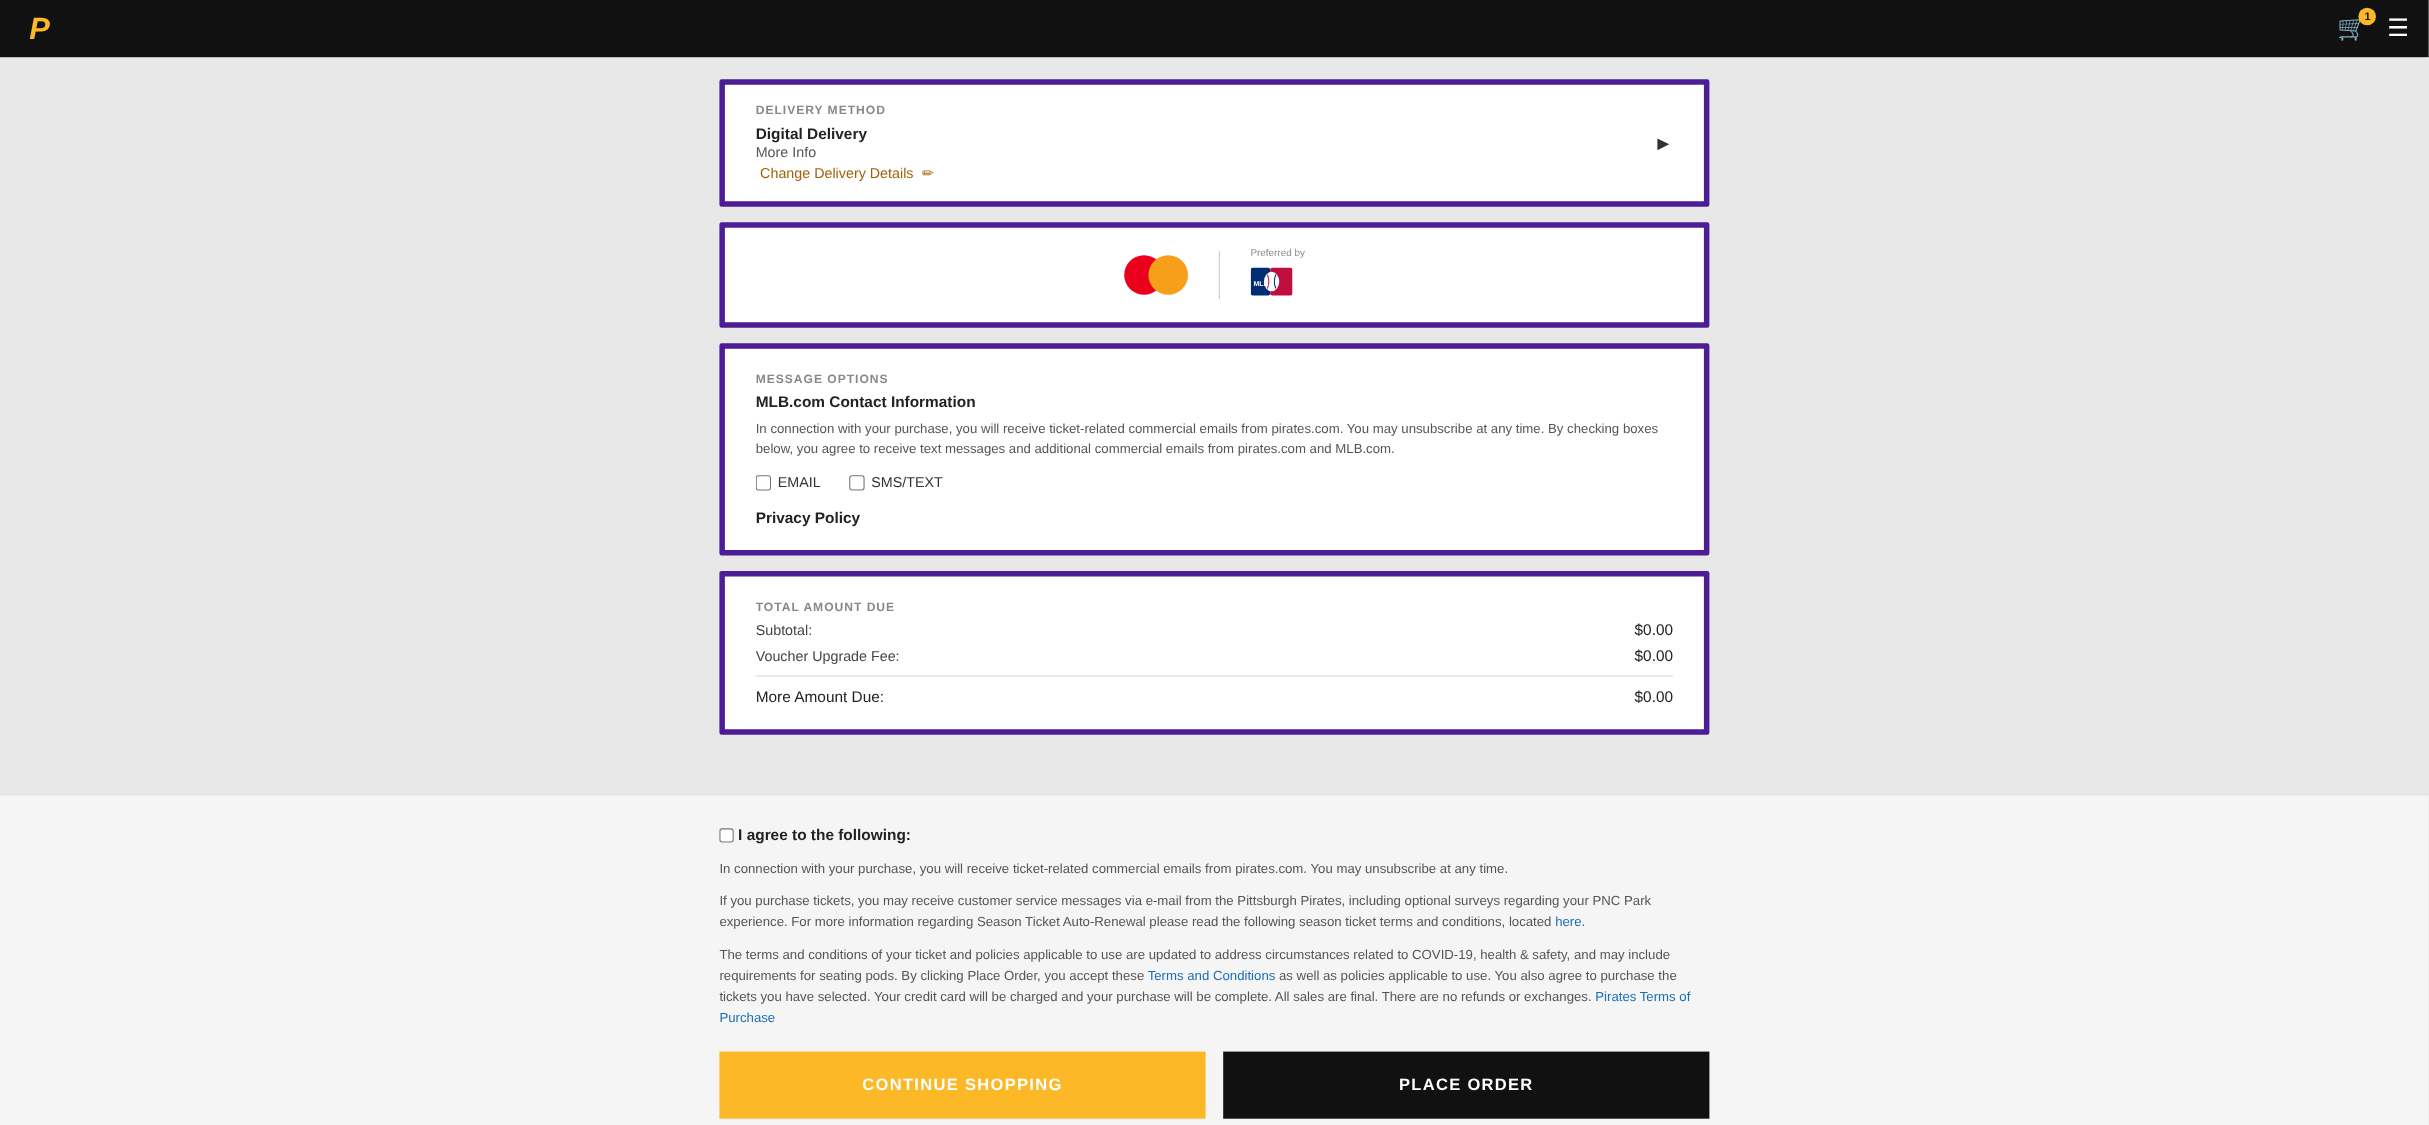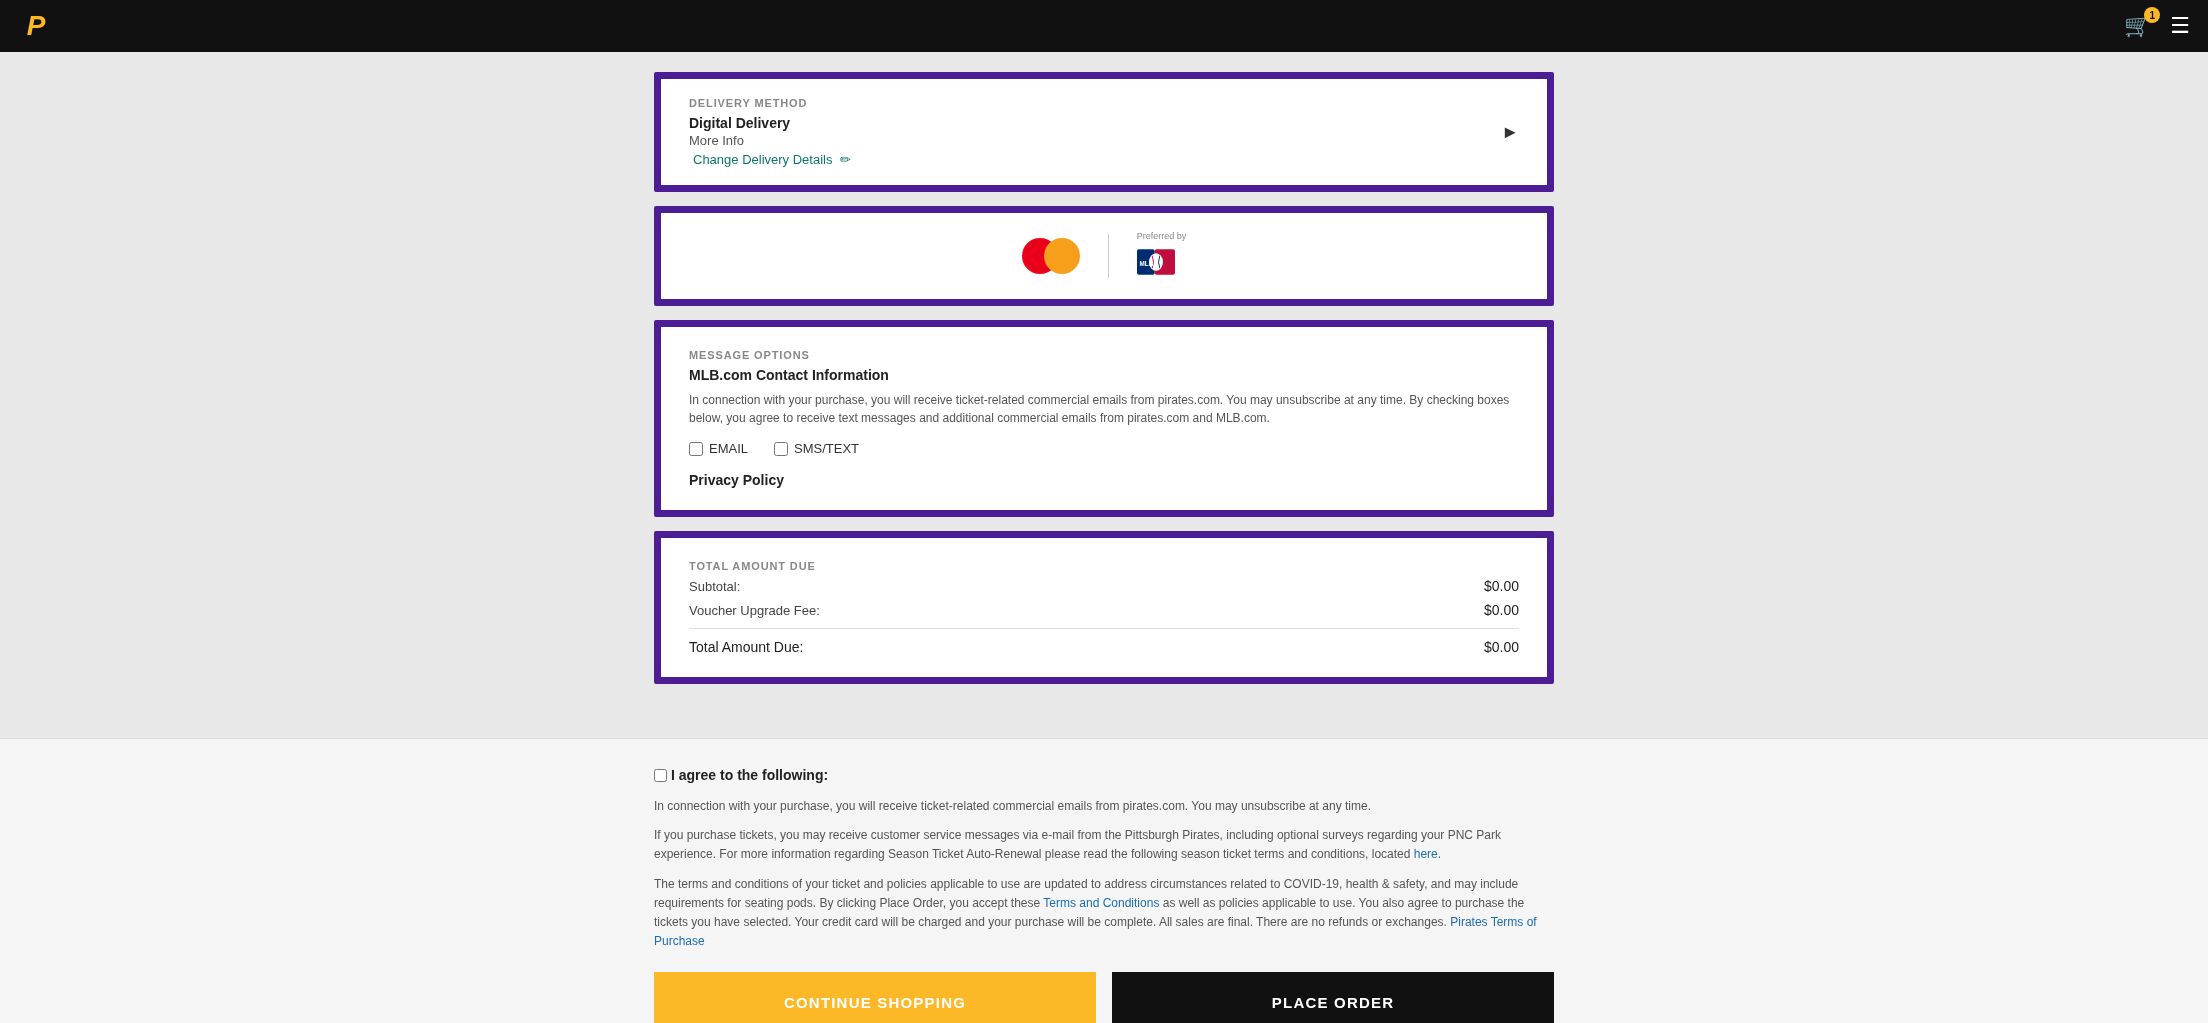--- a/index.html
+++ b/index.html
@@ -69,21 +69,21 @@
       margin: 0 auto;
       padding: 20px 0 40px 0;
     }
 
     
     .card {
       background: #fff;
       border-radius: 2px;
       margin-bottom: 14px;
       padding: 22px 28px;
-      border: 7px solid #4c1d95;
+      border: 5px solid #4c1d95;
     }
 
     
     .delivery-card {
       display: flex;
       align-items: center;
       justify-content: space-between;
       padding: 18px 28px;
     }
     .delivery-info {}
@@ -101,21 +101,21 @@
       color: #222;
       margin-bottom: 2px;
     }
     .delivery-more-info {
       font-size: 13px;
       color: #555;
       margin-bottom: 4px;
     }
     .delivery-change {
       font-size: 13px;
-      color: #0f766e;
+      color: #a16207;
       font-weight: 500;
     }
     .delivery-change span {
       margin-left: 4px;
     }
     .chevron-right {
       font-size: 18px;
       color: #333;
       cursor: pointer;
     }
@@ -376,21 +376,21 @@
     <div class="total-row">
       <span>Subtotal:</span>
       <span class="amount-value">$0.00</span>
     </div>
     <div class="total-row">
       <span>Voucher Upgrade Fee:</span>
       <span class="amount-value">$0.00</span>
     </div>
     <hr class="total-divider">
     <div class="total-final-row">
-      <span>Total Amount Due:</span>
+      <span>More Amount Due:</span>
       <span class="amount-value">$0.00</span>
     </div>
   </div>
 
 </div>
 
 <div class="bottom-section">
   <div class="bottom-inner">
 
     <div class="agree-row">

